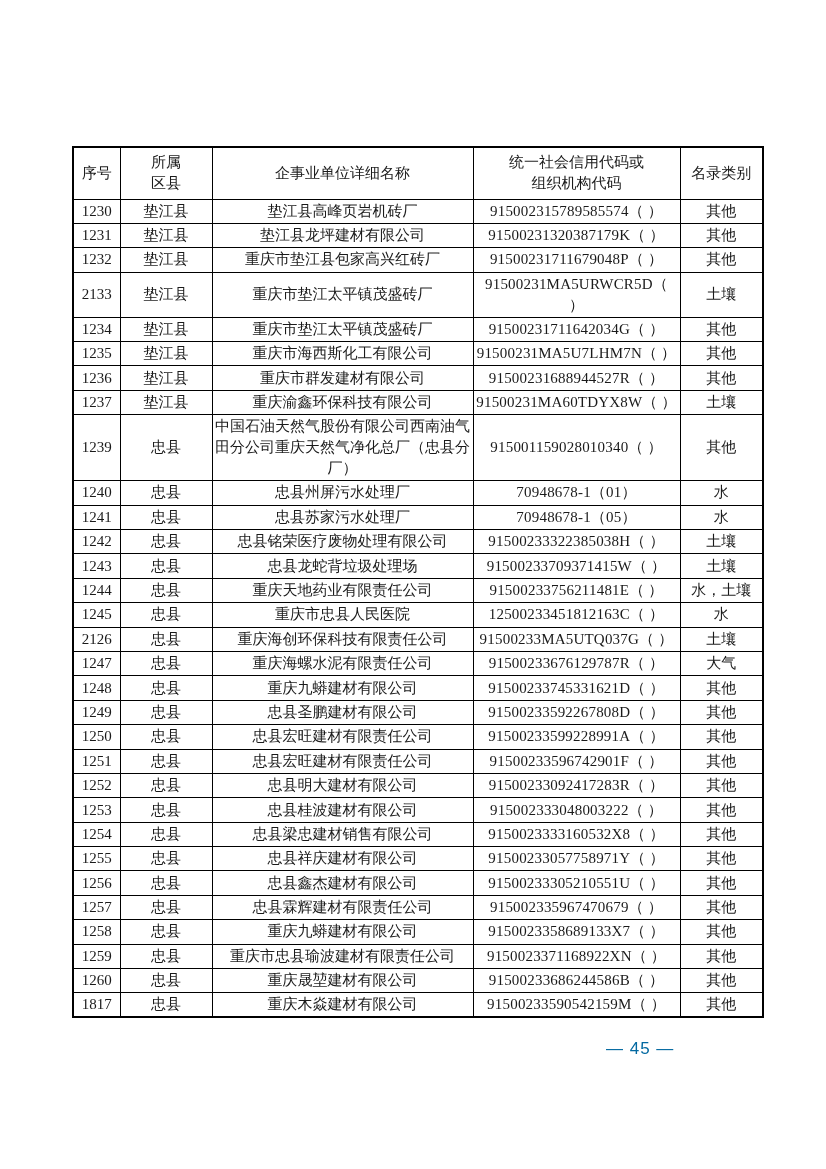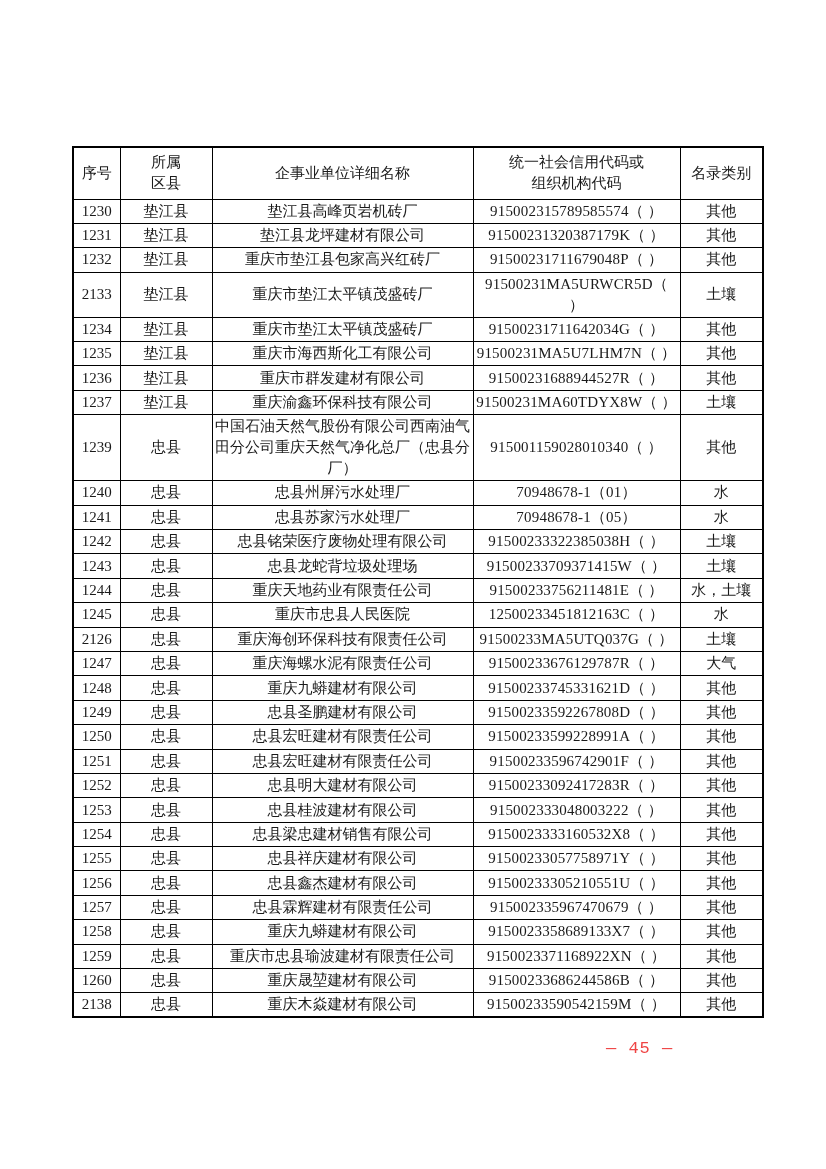--- a/index.html
+++ b/index.html
@@ -37,22 +37,22 @@
   table.registry tbody td { height: 24.4px; line-height: 21px; }
   .col-no   { width: 47px; }
   .col-dist { width: 92px; }
   .col-name { width: 261px; }
   .col-code { width: 207px; }
   .col-cat  { width: 83px; }
   .code-cell { letter-spacing: 0.2px; margin-left: 24px; }
   .footer-page {
     position: absolute; left: 606px; top: 1039px;
     font-size: 17px; letter-spacing: 1px;
-    color: #ef4444;
-    font-family: Liberation Mono, monospace;
+    color: #0369a1;
+    font-family: Liberation Sans, sans-serif;
   }
 </style>
 </head>
 <body>
 
 <div class="page">
 
   <div class="table-wrap">
     <table class="registry">
       <colgroup>
@@ -320,21 +320,21 @@
 
           <tr>
             <td>1260</td>
             <td>忠县</td>
             <td>重庆晟堃建材有限公司</td>
             <td class="code-cell">91500233686244586B（ ）</td>
             <td>其他</td>
           </tr>
 
           <tr>
-            <td>2138</td>
+            <td>1817</td>
             <td>忠县</td>
             <td>重庆木焱建材有限公司</td>
             <td class="code-cell">91500233590542159M（ ）</td>
             <td>其他</td>
           </tr>
         </tbody>
     </table>
   </div>
 
   <div class="footer-page">— 45 —</div>

